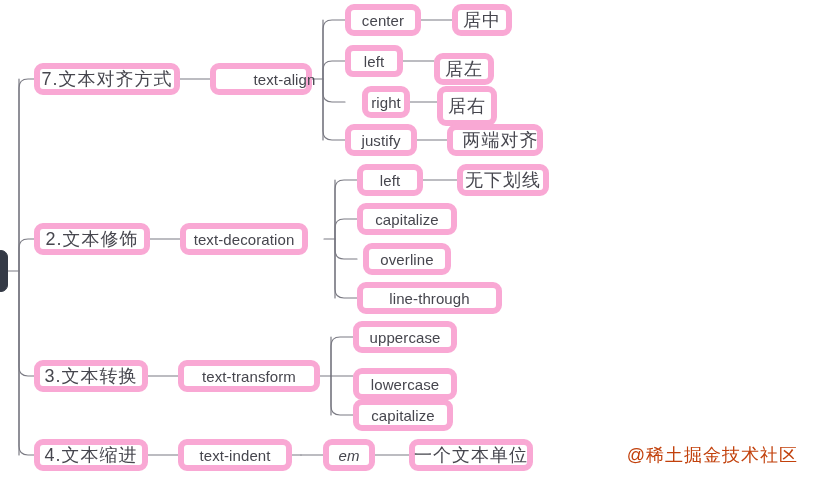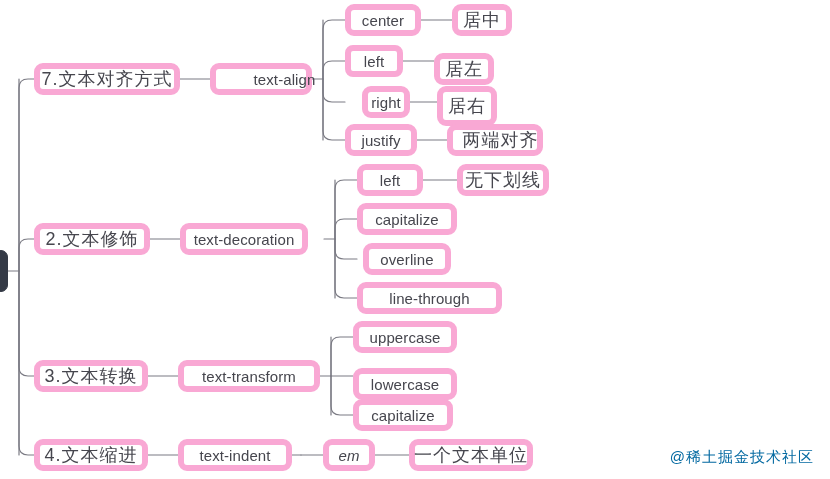--- a/index.html
+++ b/index.html
@@ -45,24 +45,24 @@
     letter-spacing: 1px;
   }
   .node.root {
     background: #343a46;
     border: 1px solid #343a46;
     border-radius: 7px;
     z-index: 3;
   }
   #watermark {
     position: absolute;
-    right: 16px;
+    right: 32px;
     bottom: 12px;
-    color: #0369a1;
-    font-size: 15px;
+    color: #c2410c;
+    font-size: 18px;
     letter-spacing: 1px;
     user-select: none;
     z-index: 4;
   }
 </style>
 </head>
 <body>
 
 <div id="canvas">
 

